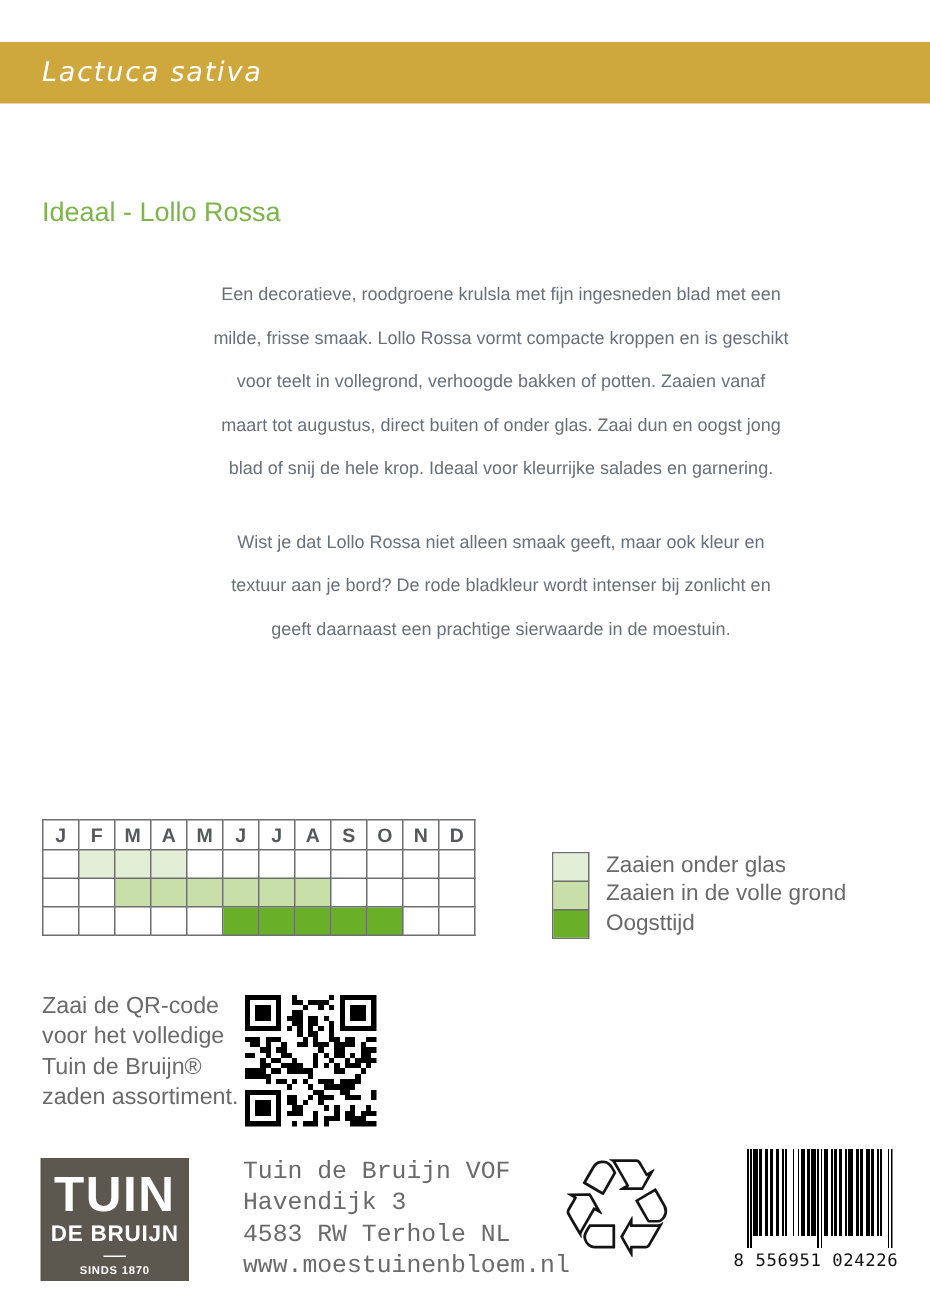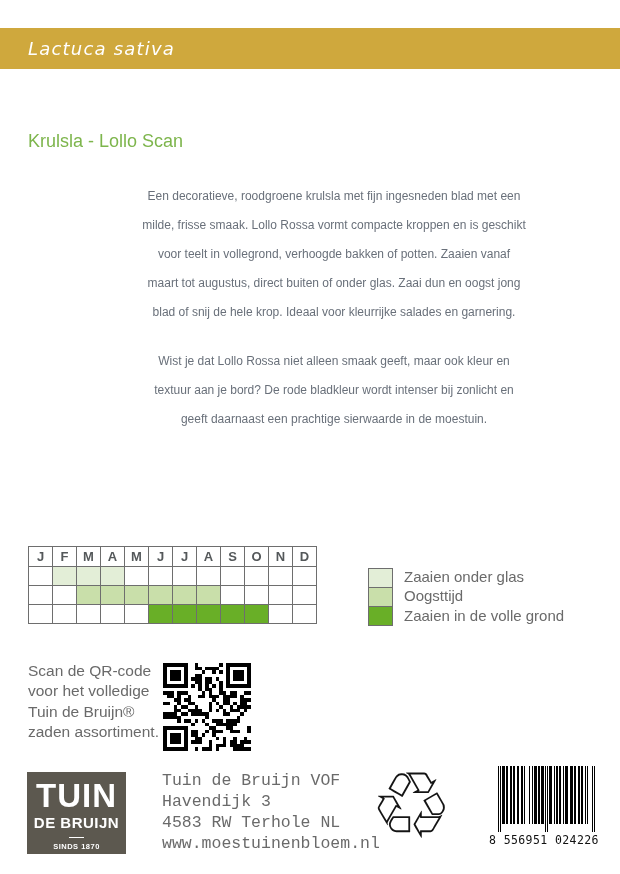--- a/index.html
+++ b/index.html
@@ -60,21 +60,21 @@
 </style>
 </head>
 <body>
 
 <div class="page">
 
   <div class="banner" style="background: rgb(207, 168, 61);">
     <span class="banner-title" style="color: rgb(255, 255, 255);">Lactuca sativa</span>
   </div>
 
-  <h1 class="heading" style="color: rgb(125, 181, 76);">Krulsla - Lollo Scan</h1>
+  <h1 class="heading" style="color: rgb(125, 181, 76);">Ideaal - Lollo Rossa</h1>
 
   <p class="body-par p1 ml">Een decoratieve, roodgroene krulsla met fijn ingesneden blad met een
 milde, frisse smaak. Lollo Rossa vormt compacte kroppen en is geschikt
 voor teelt in vollegrond, verhoogde bakken of potten. Zaaien vanaf
 maart tot augustus, direct buiten of onder glas. Zaai dun en oogst jong
 blad of snij de hele krop. Ideaal voor kleurrijke salades en garnering.</p>
   <p class="body-par p2 ml">Wist je dat Lollo Rossa niet alleen smaak geeft, maar ook kleur en
 textuur aan je bord? De rode bladkleur wordt intenser bij zonlicht en
 geeft daarnaast een prachtige sierwaarde in de moestuin.</p>
 
@@ -141,25 +141,25 @@
       </tbody>
   </table>
 
   <div class="legend-swatches" id="legend-swatches">
       <div class="swatch" style="background: rgb(227, 238, 215);"></div>
       <div class="swatch" style="background: rgb(201, 223, 170);"></div>
       <div class="swatch" style="background: rgb(105, 175, 39);"></div>
     </div>
   <div class="legend-labels" id="legend-labels">
       <div>Zaaien onder glas</div>
+      <div>Zaaien in de volle grond</div>
       <div>Oogsttijd</div>
-      <div>Zaaien in de volle grond</div>
     </div>
 
-  <p class="qr-caption ml">Scan de QR-code
+  <p class="qr-caption ml">Zaai de QR-code
 voor het volledige
 Tuin de Bruijn®
 zaden assortiment.</p>
   <svg class="qr" id="qr" width="88" height="88" viewBox="0 0 25 25" shape-rendering="crispEdges">
       <rect x="0" y="0" width="1" height="1" fill="#000"></rect>
       <rect x="1" y="0" width="1" height="1" fill="#000"></rect>
       <rect x="2" y="0" width="1" height="1" fill="#000"></rect>
       <rect x="3" y="0" width="1" height="1" fill="#000"></rect>
       <rect x="4" y="0" width="1" height="1" fill="#000"></rect>
       <rect x="5" y="0" width="1" height="1" fill="#000"></rect>

